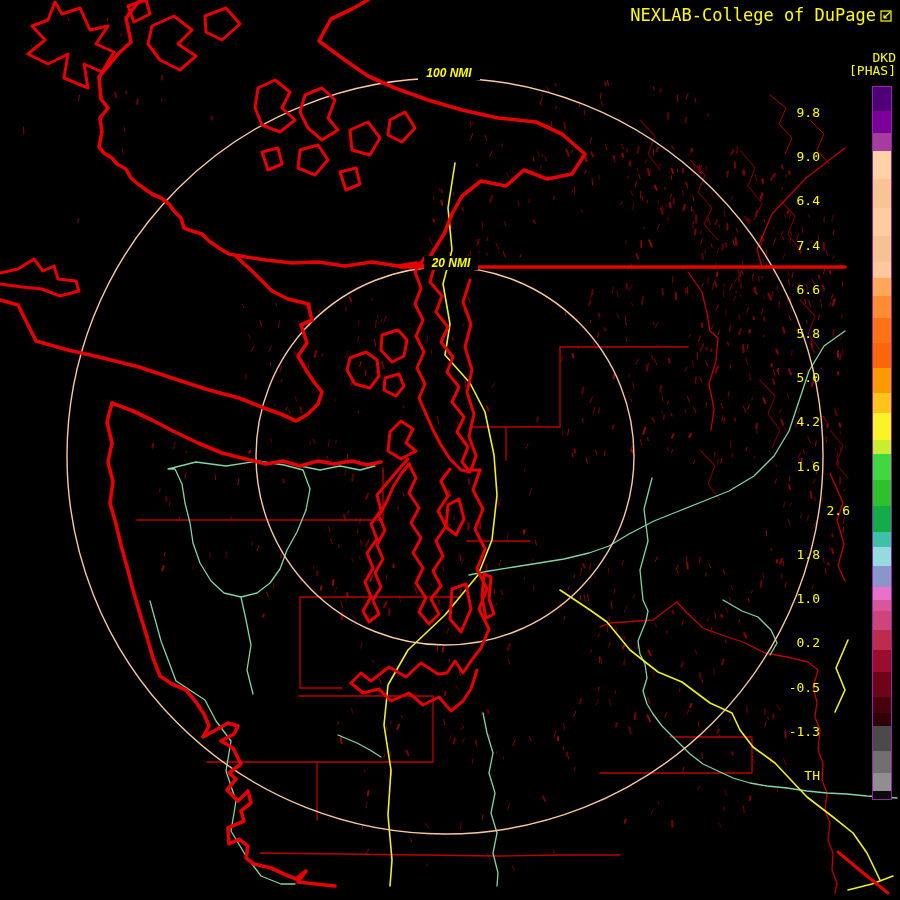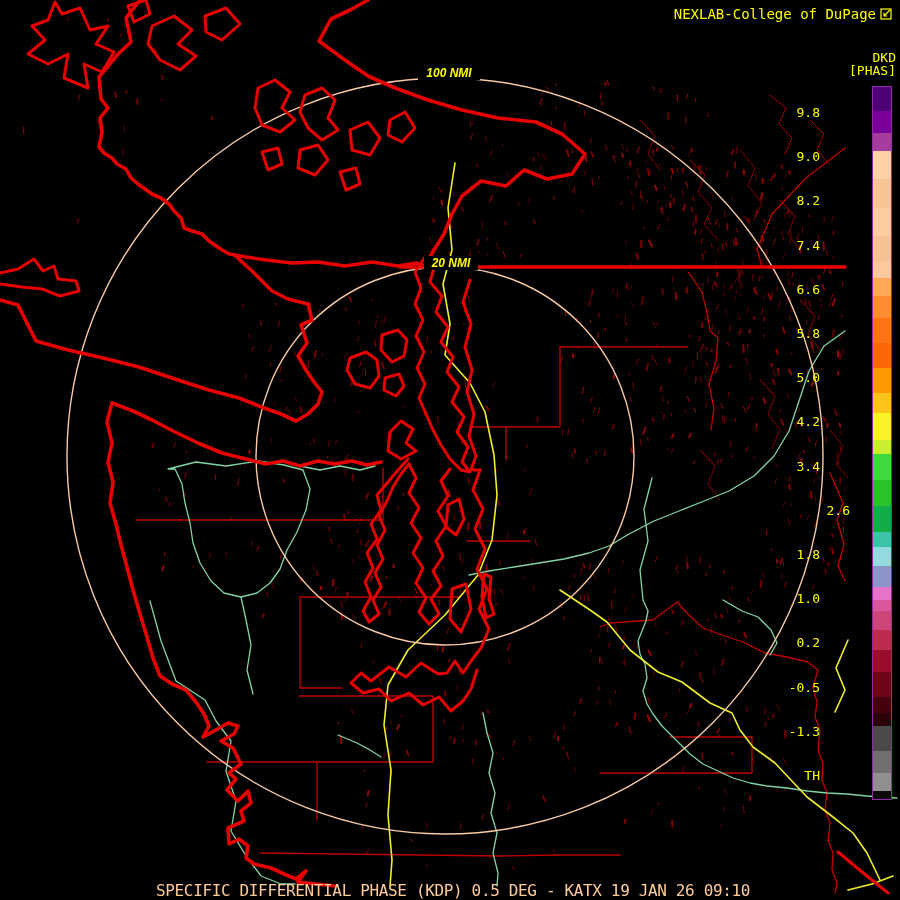--- a/index.html
+++ b/index.html
@@ -10,21 +10,21 @@
   .coast{stroke:var(--c-coastline,#E60000);stroke-width:3;}
   .coast-thick{stroke:var(--c-coastline,#E60000);stroke-width:3.6;}
   .county{stroke:var(--c-county_line,#BE0000);stroke-width:1.3;}
   .squig{stroke:var(--c-speckle_dark_red,#6E0000);stroke-width:1.1;}
   .squig2{stroke:#A80000;stroke-width:1;}
   .grn{stroke:var(--c-river_green,#82D4A4);stroke-width:1.3;}
   .yel{stroke:var(--c-river_yellow,#EFEF2A);stroke-width:1.6;}
   .ring{stroke:var(--c-range_ring,#F8C9A2);stroke-width:1.4;}
   .border{stroke:var(--c-border_line,#E80000);stroke-width:3.5;}
   .abs{position:absolute;line-height:1;}
-  .hdr{top:7px;right:8px;display:flex;align-items:center;gap:4px;color:var(--c-label_yellow,#FF0);font-size:14px;margin-left:12px;}
+  .hdr{top:7px;right:8px;display:flex;align-items:center;gap:4px;color:var(--c-label_yellow,#FF0);font-size:17px;margin-left:12px;}
   .prod-code{top:51px;right:4px;color:var(--c-label_yellow,#FF0);font-size:13px;}
   .prod-units{top:64px;right:4px;color:var(--c-label_yellow,#FF0);font-size:13px;}
   .ring-label{color:var(--c-label_yellow,#FF0);font-family:"Liberation Sans","DejaVu Sans",sans-serif;
               font-weight:bold;font-style:italic;font-size:12px;background:#000;padding:1px 2px;text-align:center;}
   .ring-label.outer{top:66px;left:418px;width:58px;}
   .ring-label.inner{top:256px;left:424px;width:50px;}
   .statusbar{top:883px;left:156px;color:var(--c-status_text,#FC9);font-size:16px;letter-spacing:-0.35px;white-space:pre;}
   #cbar{top:86px;left:872px;width:18px;height:712px;border:1px solid var(--c-colorbar_border,#9327A8);
         display:flex;flex-direction:column;background:#000;}
   #cbar .seg{width:100%;}
@@ -1029,30 +1029,29 @@
       <div class="seg" style="flex-grow: 16; background: rgb(71, 1, 12);"></div>
       <div class="seg" style="flex-grow: 13; background: rgb(45, 2, 7);"></div>
       <div class="seg" style="flex-grow: 25; background: rgb(74, 74, 74);"></div>
       <div class="seg" style="flex-grow: 22; background: rgb(112, 112, 112);"></div>
       <div class="seg" style="flex-grow: 18; background: rgb(143, 143, 143);"></div>
       <div class="seg" style="flex-grow: 8; background: rgb(11, 11, 11);"></div>
     </div>
   <div id="cbar-labels">
       <div class="tick" style="top: 106px;">9.8</div>
       <div class="tick" style="top: 150.2px;">9.0</div>
-      <div class="tick" style="top: 194.4px;">8.2</div>
+      <div class="tick" style="top: 194.4px;">6.4</div>
       <div class="tick" style="top: 238.6px;">7.4</div>
       <div class="tick" style="top: 282.8px;">6.6</div>
       <div class="tick" style="top: 327px;">5.8</div>
       <div class="tick" style="top: 371.2px;">5.0</div>
       <div class="tick" style="top: 415.4px;">4.2</div>
-      <div class="tick" style="top: 459.6px;">3.4</div>
+      <div class="tick" style="top: 459.6px;">1.6</div>
       <div class="tick" style="top: 503.8px; margin-left: 30px;">2.6</div>
       <div class="tick" style="top: 548px;">1.8</div>
       <div class="tick" style="top: 592.2px;">1.0</div>
       <div class="tick" style="top: 636.4px;">0.2</div>
       <div class="tick" style="top: 680.6px;">-0.5</div>
       <div class="tick" style="top: 724.8px;">-1.3</div>
       <div class="tick" style="top: 769px;">TH</div>
     </div>
 
-  <div class="abs statusbar">SPECIFIC DIFFERENTIAL PHASE (KDP) 0.5 DEG - KATX 19 JAN 26 09:10</div>
 </div>
 
 </body></html>

